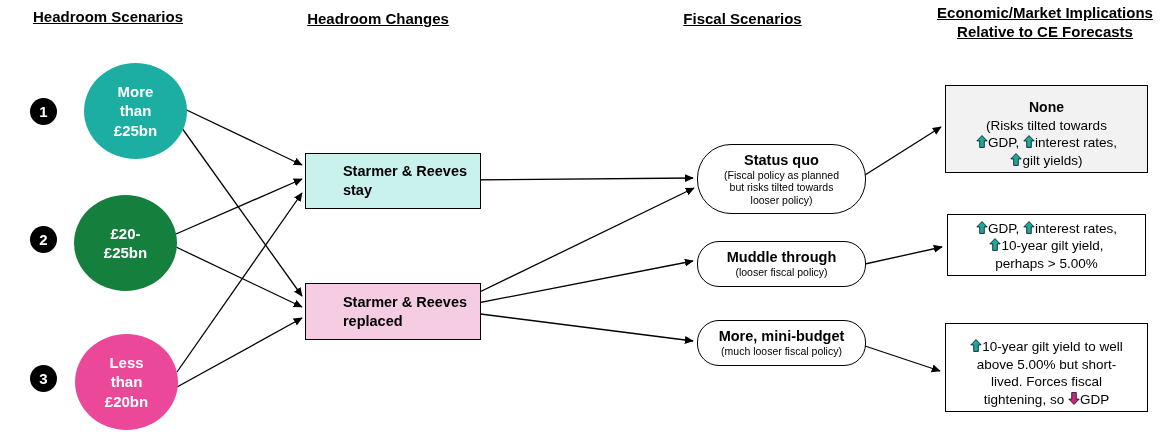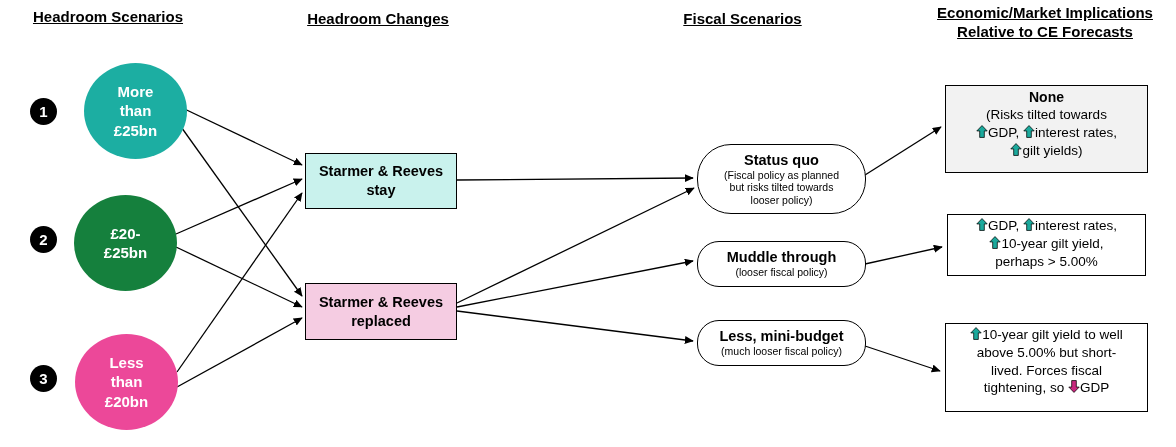--- a/index.html
+++ b/index.html
@@ -18,33 +18,33 @@
   }
   
   .scenario-circle{
     position:absolute;width:103px;height:96px;border-radius:50%;
     display:flex;align-items:center;justify-content:center;text-align:center;
     color:#fff;font-weight:bold;font-size:15px;line-height:1.3;white-space:pre-line;
   }
   
   .pol-box{
     position:absolute;border:1.6px solid #000;display:flex;align-items:center;justify-content:center;
-    text-align:center;font-weight:bold;font-size:14.5px;line-height:1.3;white-space:pre-line;
+    font-weight:bold;font-size:14.5px;line-height:1.3;white-space:pre-line;padding-left:24px;
   }
   
   .fiscal-oval{
     position:absolute;background:#fff;border:1.4px solid #000;
     display:flex;flex-direction:column;align-items:center;justify-content:center;text-align:center;
   }
   .fiscal-title{font-weight:bold;font-size:14.5px;line-height:1.15;}
   .fiscal-sub{font-size:10.5px;line-height:1.18;white-space:pre-line;}
   
   .imp-box{
     position:absolute;border:1.4px solid #000;background:#fff;
-    display:flex;flex-direction:column;align-items:center;justify-content:flex-start;
+    display:flex;flex-direction:column;align-items:center;justify-content:flex-end;
     text-align:center;font-size:13.5px;line-height:1.32;padding:2px 2px;box-sizing:border-box;
   }
   .imp-title{font-weight:bold;font-size:14px;}
   .imp-title:empty{display:none;}
   .imp-body{white-space:pre-line;}
   .arr-icon{width:12px;height:13px;display:inline-block;vertical-align:-1px;}
   .connector-layer{position:absolute;left:0;top:0;width:1176px;height:447px;}
   .node-layer{position:absolute;left:0;top:0;width:1176px;height:447px;}
 </style>
 </head>
@@ -105,21 +105,21 @@
       <div class="fiscal-title">Status quo</div>
       <div class="fiscal-sub">(Fiscal policy as planned
 but risks tilted towards
 looser policy)</div>
     </div>
     <div class="fiscal-oval" style="left:697px;top:241px;width:167px;height:44px;border-radius:22px;">
       <div class="fiscal-title">Muddle through</div>
       <div class="fiscal-sub">(looser fiscal policy)</div>
     </div>
     <div class="fiscal-oval" style="left:697px;top:320px;width:167px;height:44px;border-radius:22px;">
-      <div class="fiscal-title">Less, mini-budget</div>
+      <div class="fiscal-title">More, mini-budget</div>
       <div class="fiscal-sub">(much looser fiscal policy)</div>
     </div>
 
     <div class="imp-box" style="left: 945px; top: 85px; width: 203px; height: 88px; background: rgb(242, 242, 242);">
       <div class="imp-title">None</div>
       <div class="imp-body">(Risks tilted towards
 <svg viewBox="0 0 12 14" class="arr-icon">
             <path d="M6 0.6 L11.6 6.4 L8.5 6.4 L8.5 13.4 L3.5 13.4 L3.5 6.4 L0.4 6.4 Z" fill="#1BA99C" stroke="#000" stroke-width="0.8"></path>
           </svg>GDP, <svg viewBox="0 0 12 14" class="arr-icon">
             <path d="M6 0.6 L11.6 6.4 L8.5 6.4 L8.5 13.4 L3.5 13.4 L3.5 6.4 L0.4 6.4 Z" fill="#1BA99C" stroke="#000" stroke-width="0.8"></path>

